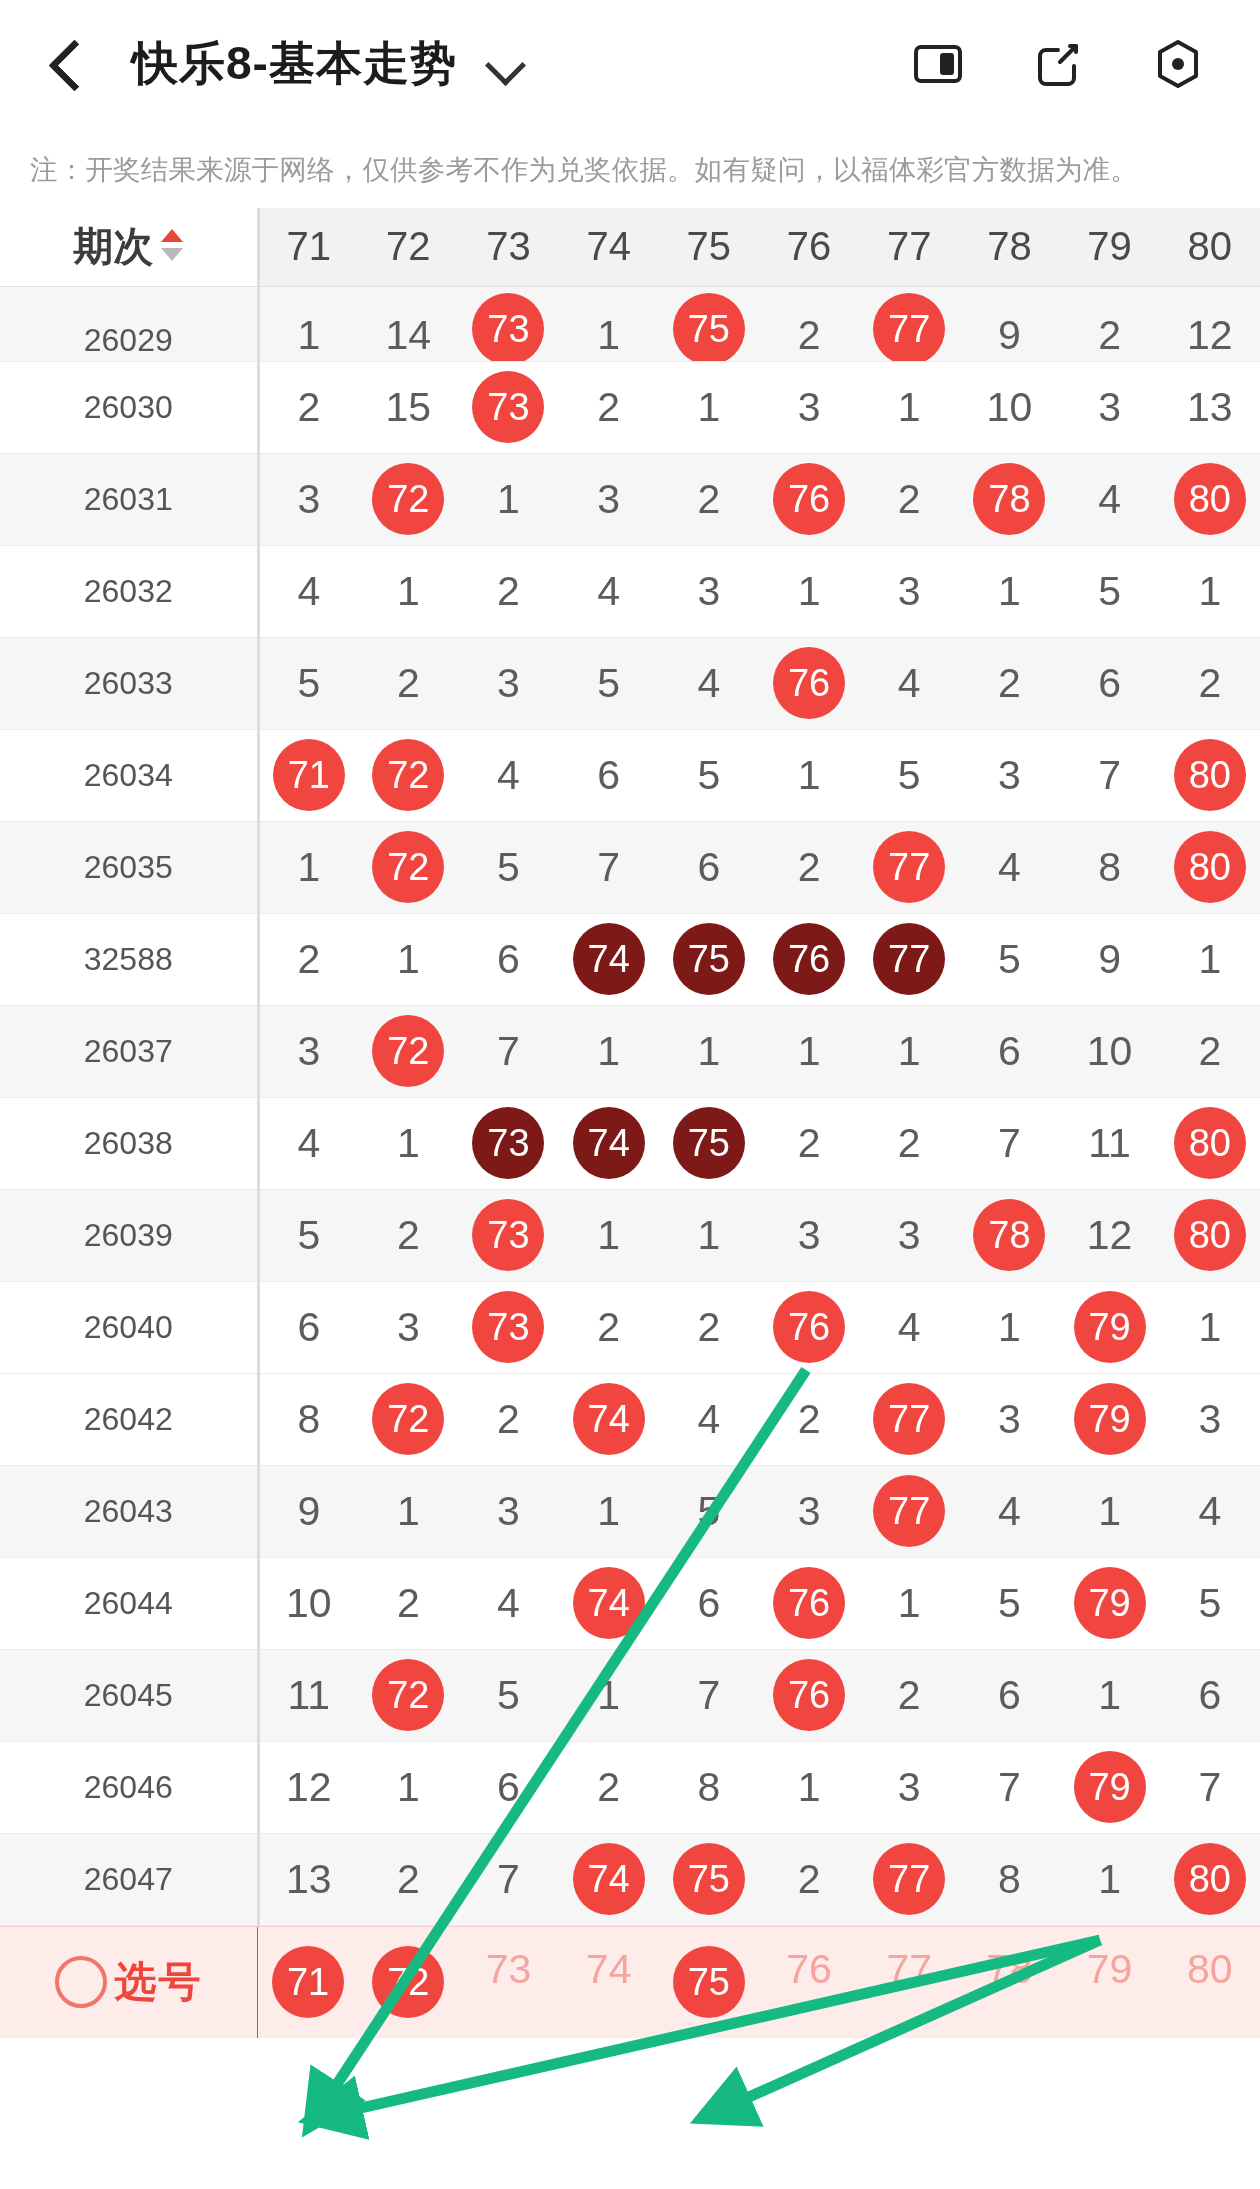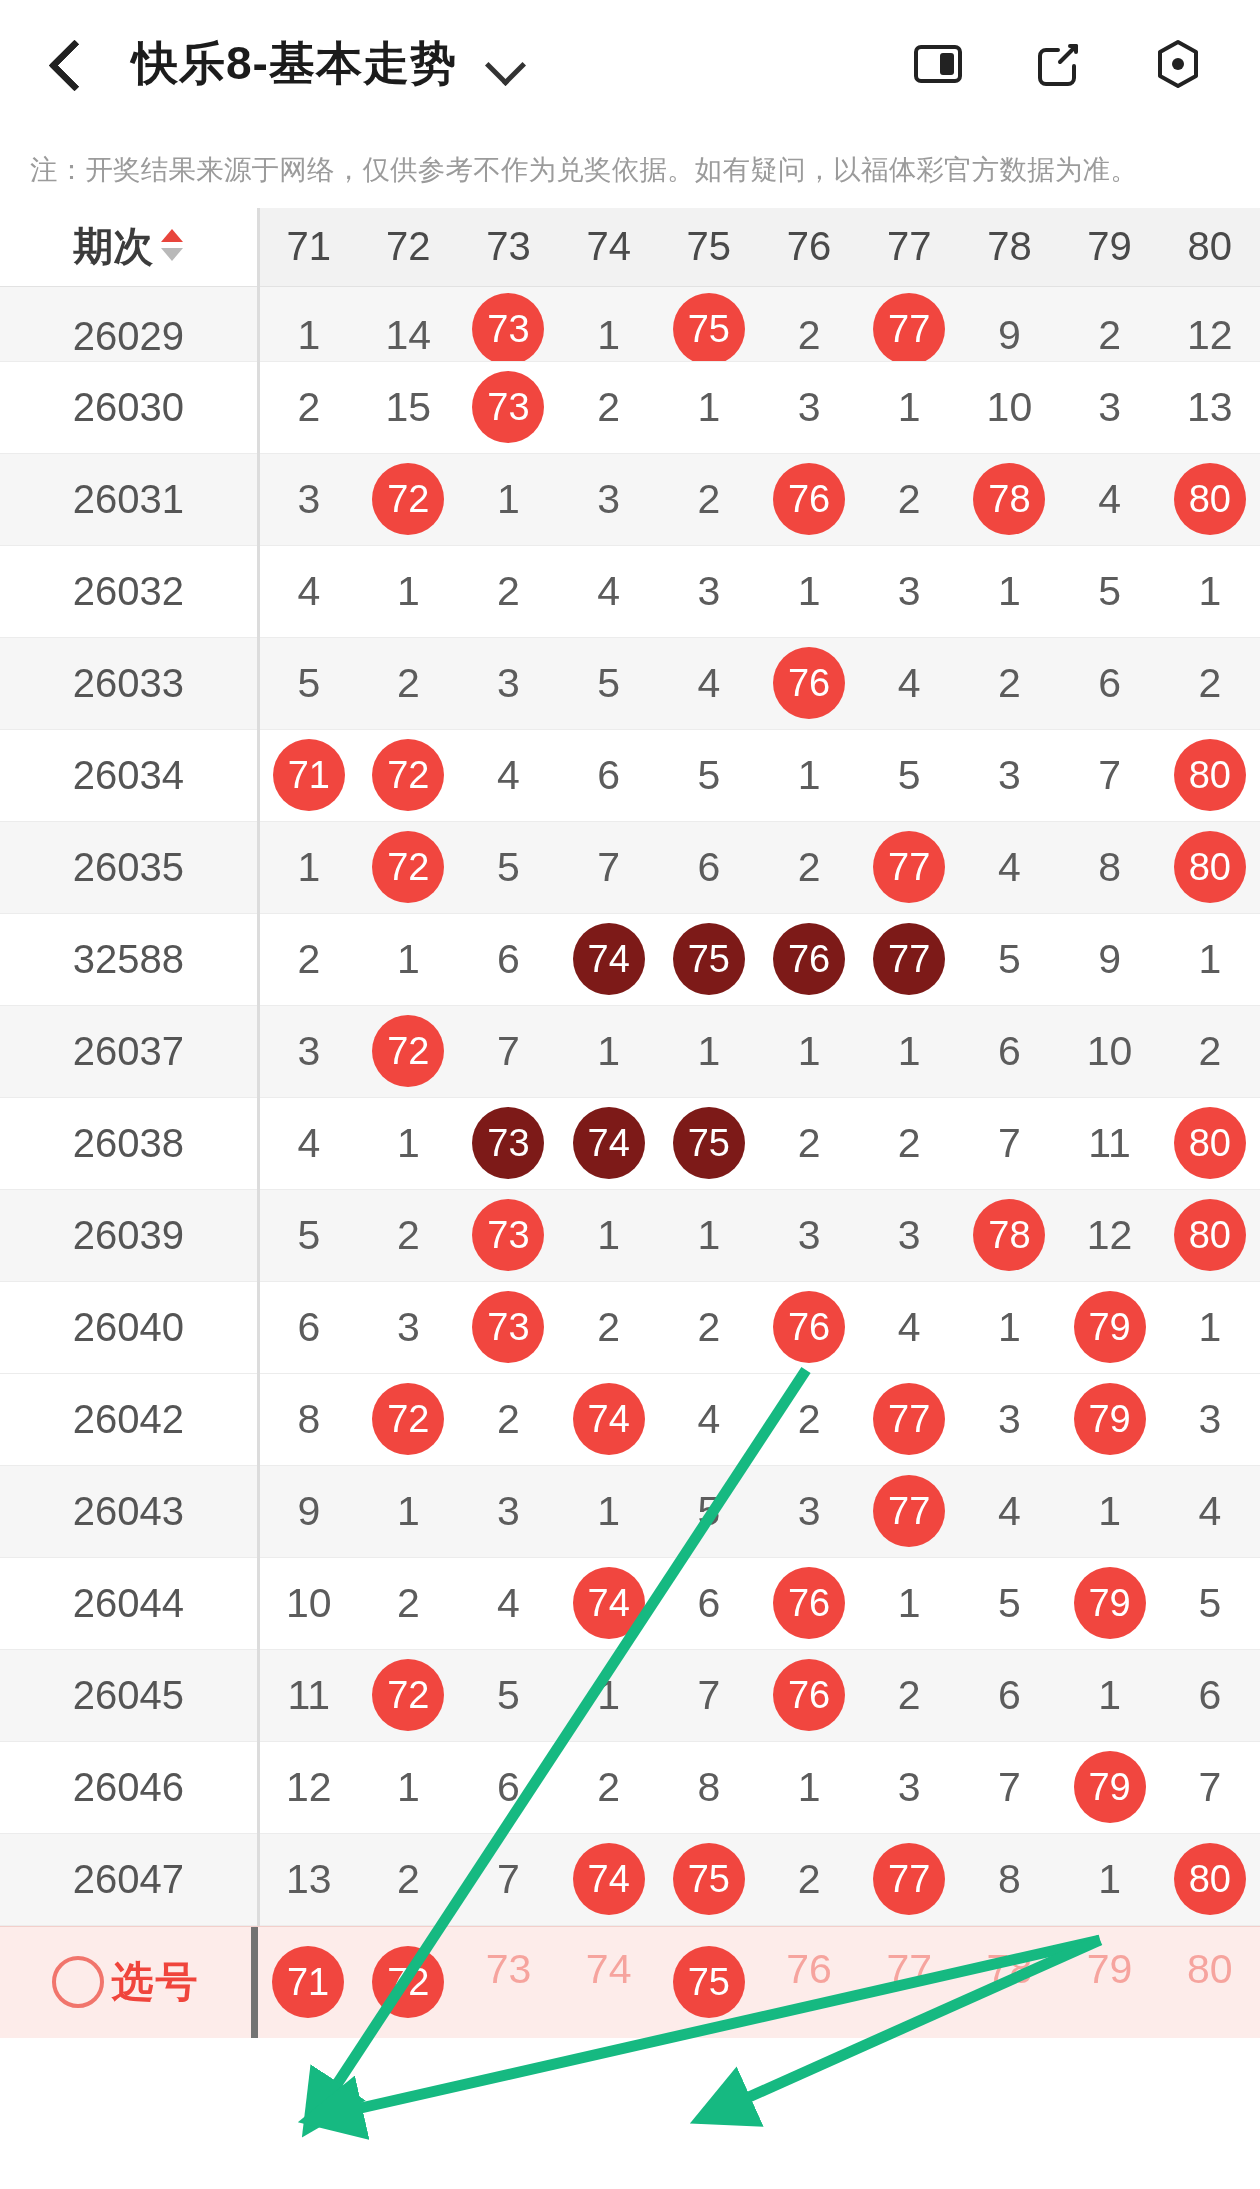--- a/index.html
+++ b/index.html
@@ -111,21 +111,21 @@
 
   tbody td {
     height:92px;
     text-align:center;
     font-size:41px;
     color:#5c5c5c;
     border-bottom:1px solid #ececec;
     position:relative;
   }
   tbody td.issue {
-    font-size:40px;
+    font-size:32px;
     color:#555;
     border-right:3px solid #dcdcdc;
     background:inherit;
   }
   tbody tr.alt td { background:#f7f7f7; }
   tbody tr td { background:#ffffff; }
   tbody tr.alt td { background:#f6f6f6; }
 
   .ball {
     display:inline-flex;
@@ -151,21 +151,21 @@
     height:112px;
     background:#fdecea;
     border-top:1px solid #f3cfcb;
   }
   .footer-label {
     width:258px;
     display:flex;
     align-items:center;
     justify-content:center;
     gap:8px;
-    border-right:7px solid #737373;
+    border-right:1px solid #737373;
     height:100%;
   }
   .circle-o {
     width:52px;height:52px;border-radius:50%;
     border:4px solid #f1756c;
   }
   .footer-label-text {
     font-size:42px;
     color:#f0453c;
     font-weight:bold;

